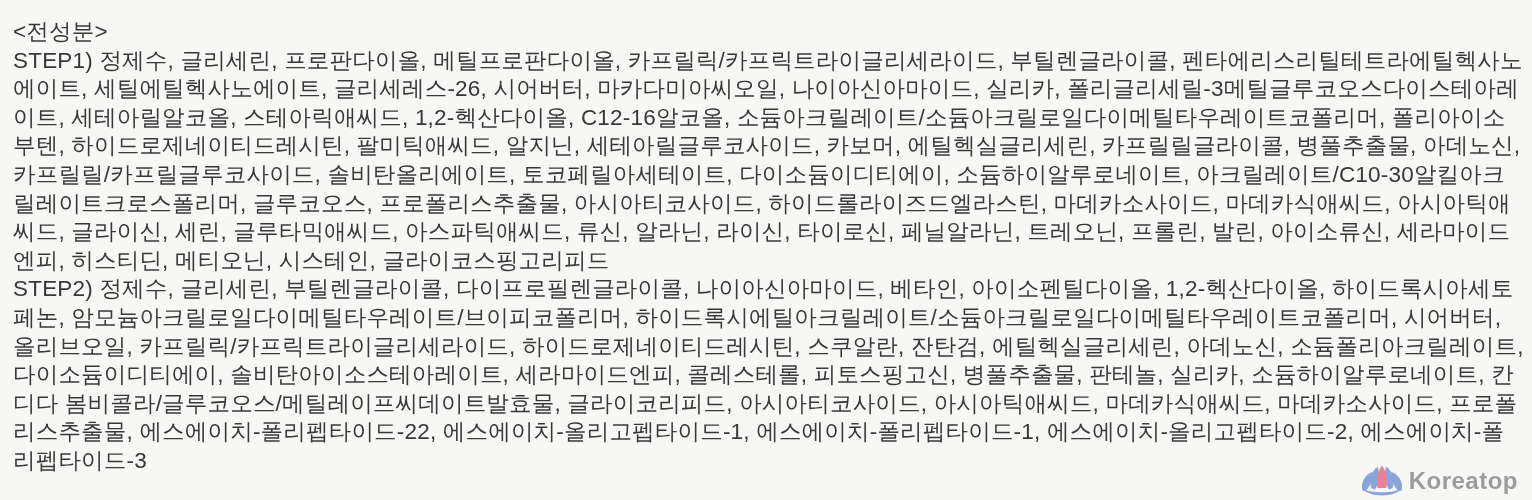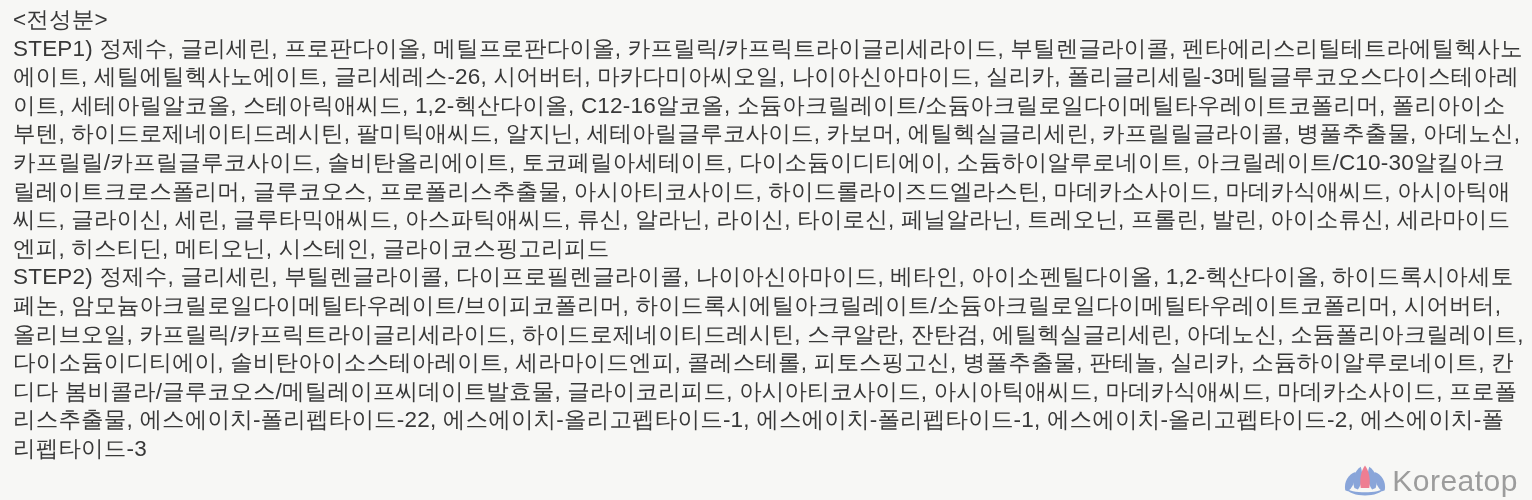--- a/index.html
+++ b/index.html
@@ -14,44 +14,44 @@
     width: 1532px;
     height: 500px;
     background: var(--bg);
     font-family: "Liberation Sans", "DejaVu Sans", sans-serif;
     overflow: hidden;
   }
   .page {
     position: relative;
     width: 1532px;
     height: 500px;
-    padding: 6px 8px 0 13px;
+    padding: 18px 8px 0 13px;
     color: var(--text);
     font-size: 22.5px;
     line-height: 28.6px;
     letter-spacing: 0.2px;
   }
   .ingredients-text {
     word-break: break-all;
     white-space: normal;
   }
   .wm {
     position: absolute;
     right: 14px;
     bottom: 2px;
     display: flex;
     align-items: center;
     gap: 4px;
   }
   .wm .brand {
     color: var(--wm-text);
-    font-size: 30px;
+    font-size: 24px;
     line-height: 1;
     letter-spacing: 0.5px;
-    font-weight: 400;
+    font-weight: 700;
   }
   .wm svg { display: block; }
 </style>
 </head>
 <body>
 
 <div class="page">
   <div class="ingredients-text">&lt;전성분&gt;</div>
 
   <div class="ingredients-text">STEP1) 정제수, 글리세린, 프로판다이올, 메틸프로판다이올, 카프릴릭/카프릭트라이글리세라이드, 부틸렌글라이콜, 펜타에리스리틸테트라에틸헥사노에이트, 세틸에틸헥사노에이트, 글리세레스-26, 시어버터, 마카다미아씨오일, 나이아신아마이드, 실리카, 폴리글리세릴-3메틸글루코오스다이스테아레이트, 세테아릴알코올, 스테아릭애씨드, 1,2-헥산다이올, C12-16알코올, 소듐아크릴레이트/소듐아크릴로일다이메틸타우레이트코폴리머, 폴리아이소부텐, 하이드로제네이티드레시틴, 팔미틱애씨드, 알지닌, 세테아릴글루코사이드, 카보머, 에틸헥실글리세린, 카프릴릴글라이콜, 병풀추출물, 아데노신, 카프릴릴/카프릴글루코사이드, 솔비탄올리에이트, 토코페릴아세테이트, 다이소듐이디티에이, 소듐하이알루로네이트, 아크릴레이트/C10-30알킬아크릴레이트크로스폴리머, 글루코오스, 프로폴리스추출물, 아시아티코사이드, 하이드롤라이즈드엘라스틴, 마데카소사이드, 마데카식애씨드, 아시아틱애씨드, 글라이신, 세린, 글루타믹애씨드, 아스파틱애씨드, 류신, 알라닌, 라이신, 타이로신, 페닐알라닌, 트레오닌, 프롤린, 발린, 아이소류신, 세라마이드엔피, 히스티딘, 메티오닌, 시스테인, 글라이코스핑고리피드</div>

